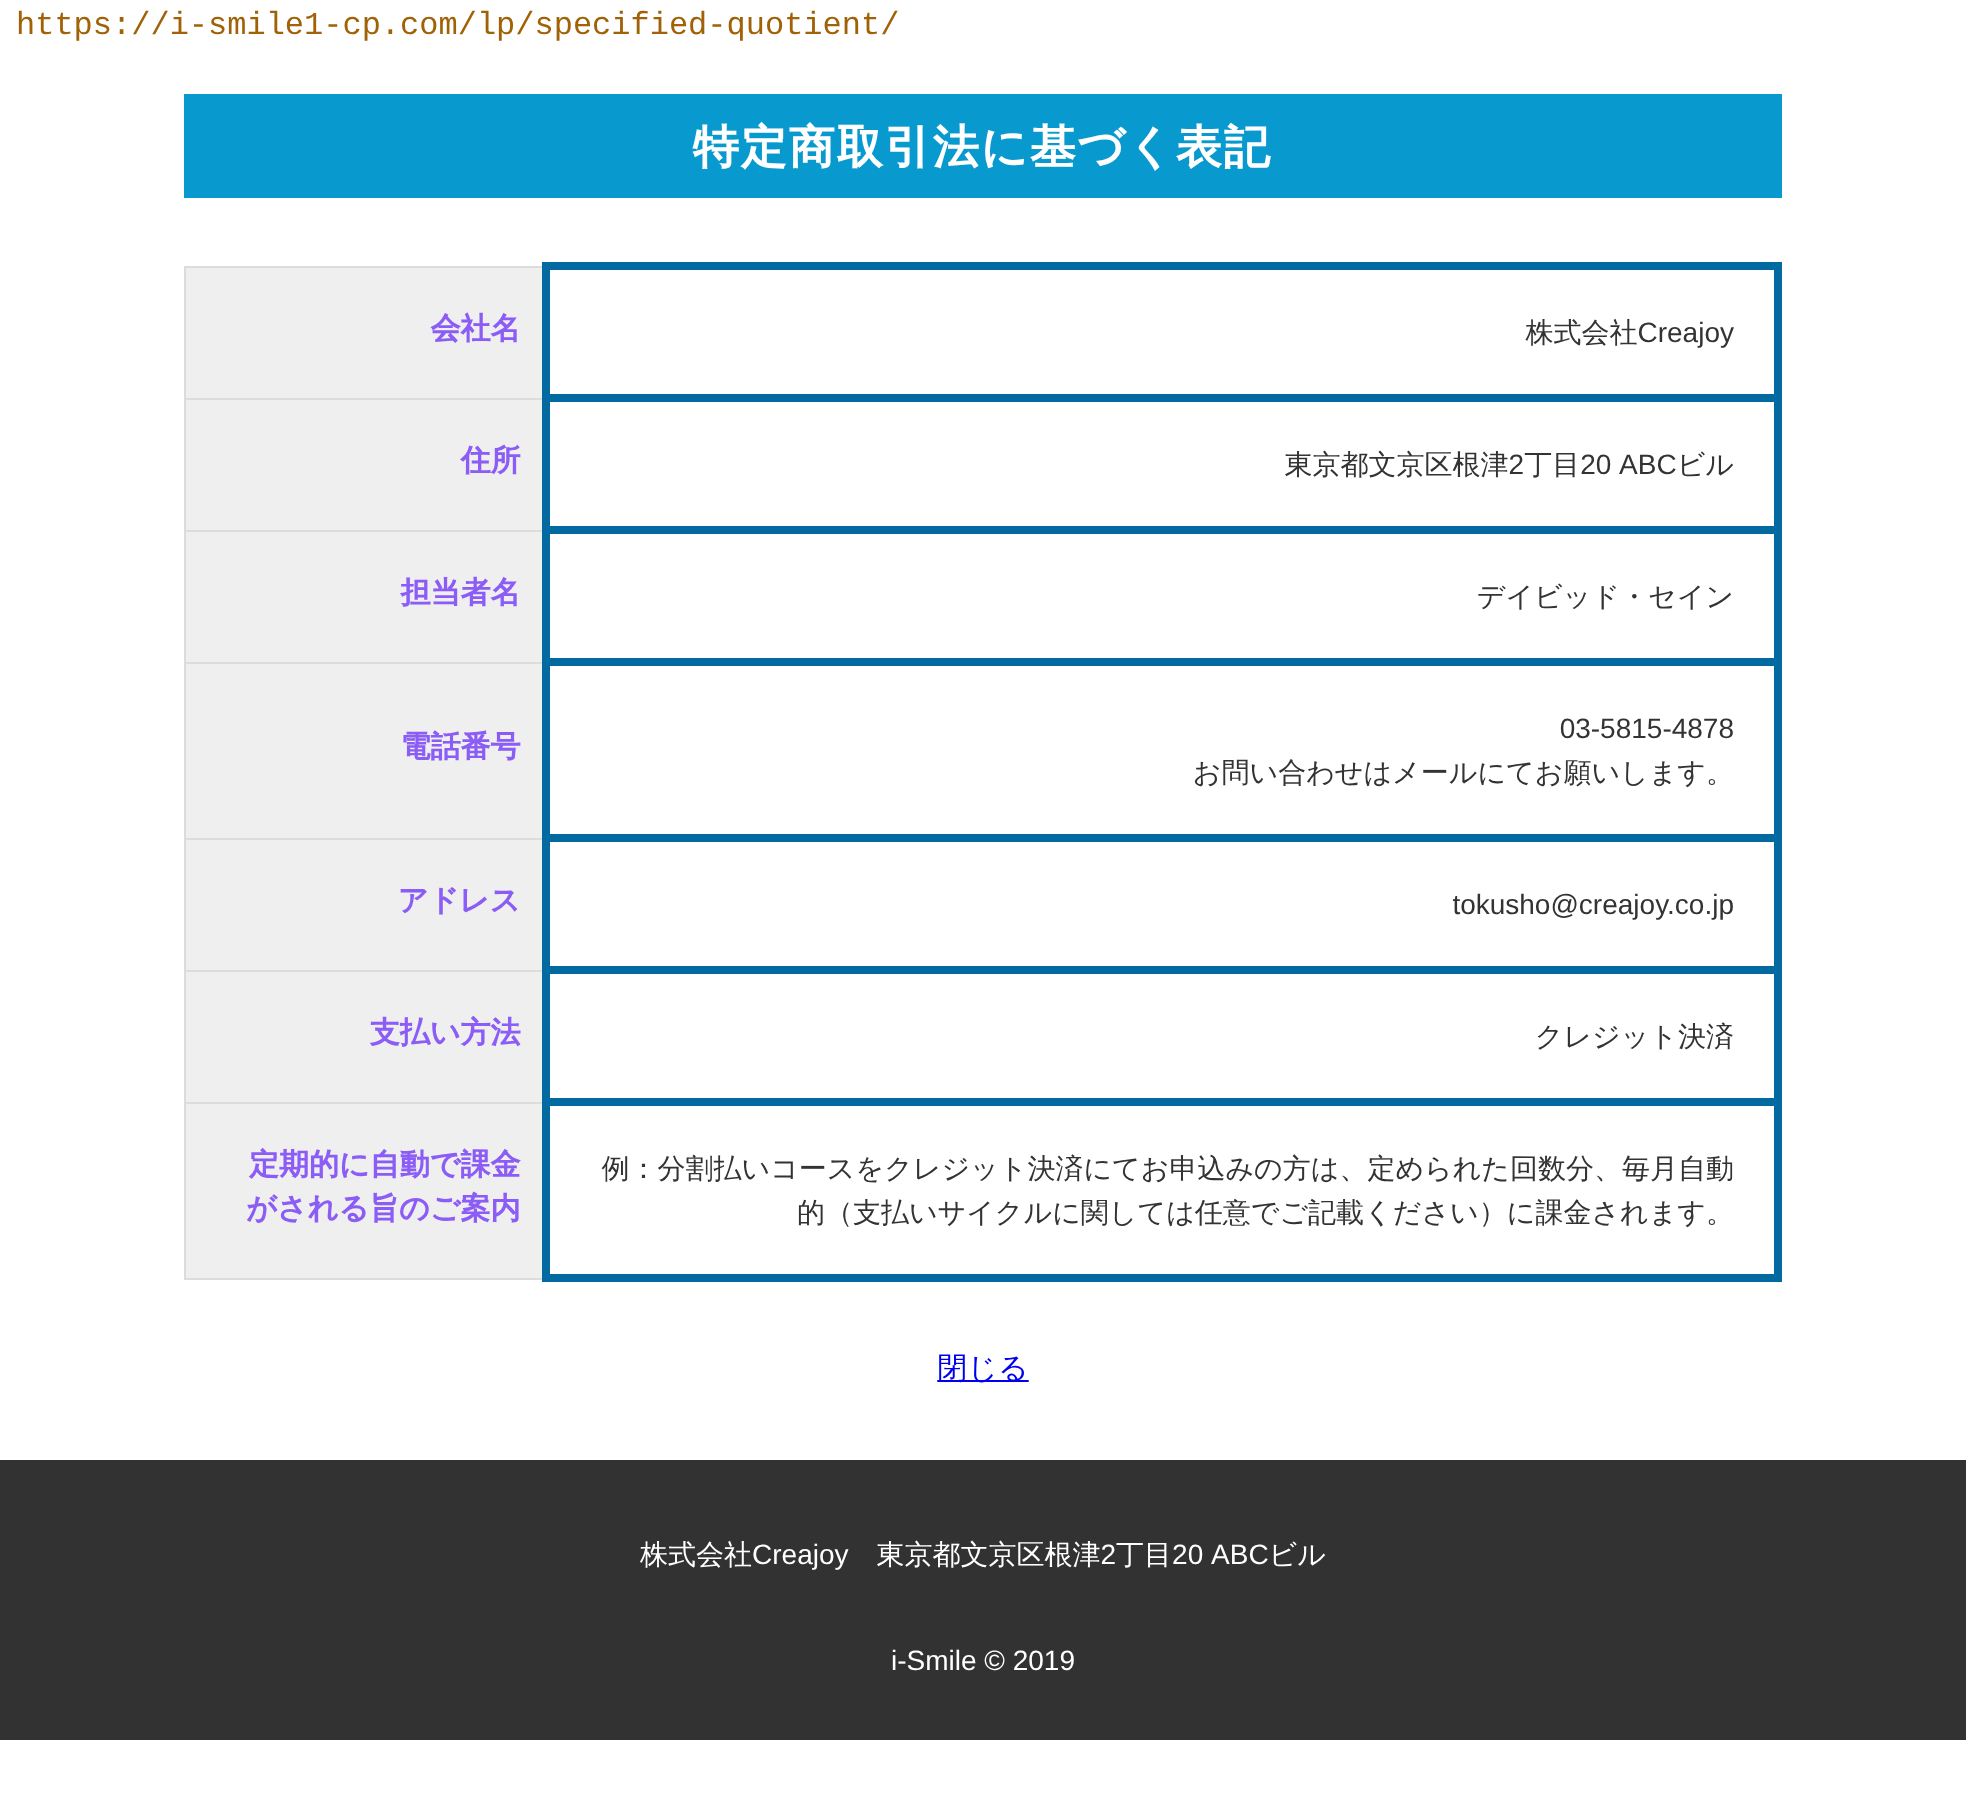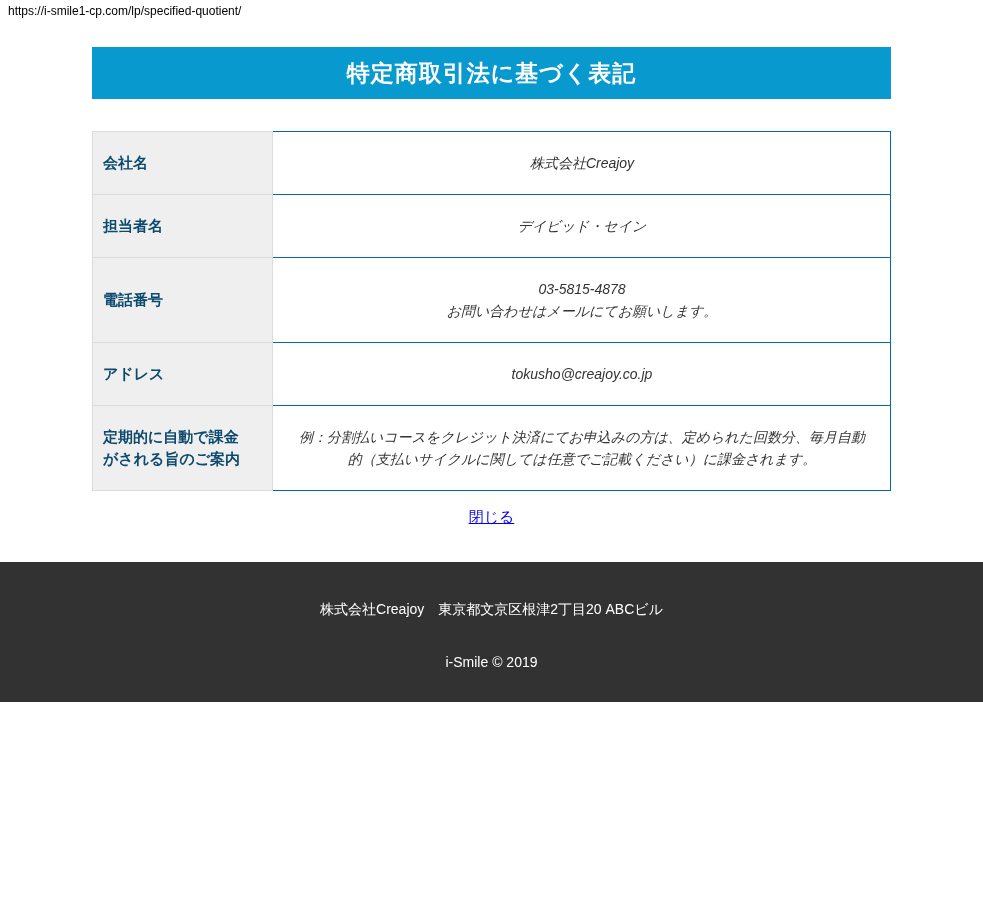--- a/index.html
+++ b/index.html
@@ -5,23 +5,23 @@
   * { margin: 0; padding: 0; box-sizing: border-box; }
   html, body {
     background: #ffffff;
     font-family: "Liberation Sans", "DejaVu Sans", sans-serif;
     color: #333333;
     width: 983px;
   }
   .url-line {
     padding: 4px 0 0 8px;
     height: 20px;
-    font-family: Liberation Sans, sans-serif;
-    font-size: 12px;
-    color: #000000;
+    font-family: Liberation Mono, monospace;
+    font-size: 16px;
+    color: #a16207;
     white-space: nowrap;
   }
   .container {
     width: 799px;
     margin: 0 auto;
   }
   .title-banner {
     margin-top: 27px;
     height: 52px;
     background: #0899cf;
@@ -40,41 +40,41 @@
     width: 799px;
     border-collapse: collapse;
     table-layout: fixed;
   }
   .info-table th {
     width: 180px;
     background: #efefef;
     border: 1px solid #dcdcdc;
     font-size: 15px;
     font-weight: bold;
-    color: #0c4a6e;
-    text-align: left;
+    color: #8b5cf6;
+    text-align: right;
     vertical-align: middle;
     padding: 20px 10px;
     line-height: 22px;
     white-space: pre-line;
+    font-family: Liberation Mono, monospace;
   }
   .info-table td {
-    border: 1px solid #0369a1;
+    border: 4px solid #0369a1;
     background: #ffffff;
     font-size: 14px;
     color: #333333;
-    text-align: center;
+    text-align: right;
     vertical-align: middle;
     padding: 20px 20px 20px 21px;
     line-height: 22px;
     white-space: pre-line;
-    font-style: italic;
   }
   .close-wrap {
-    margin-top: 16px;
+    margin-top: 34px;
     text-align: center;
   }
   .close-wrap a {
     color: #0000ee;
     font-size: 15px;
     line-height: 20px;
     text-decoration: underline;
   }
   footer.site-footer {
     margin-top: 35px;
@@ -105,31 +105,39 @@
     <h1>特定商取引法に基づく表記</h1>
   </div>
 
   <table class="info-table">
     <tbody>
       <tr>
         <th>会社名</th>
         <td>株式会社Creajoy</td>
       </tr>
       <tr>
+        <th>住所</th>
+        <td>東京都文京区根津2丁目20 ABCビル</td>
+      </tr>
+      <tr>
         <th>担当者名</th>
         <td>デイビッド・セイン</td>
       </tr>
       <tr>
         <th>電話番号</th>
         <td>03-5815-4878
 お問い合わせはメールにてお願いします。</td>
       </tr>
       <tr>
         <th>アドレス</th>
         <td>tokusho@creajoy.co.jp</td>
+      </tr>
+      <tr>
+        <th>支払い方法</th>
+        <td>クレジット決済</td>
       </tr>
       <tr>
         <th>定期的に自動で課金
 がされる旨のご案内</th>
         <td>例：分割払いコースをクレジット決済にてお申込みの方は、定められた回数分、毎月自動的（支払いサイクルに関しては任意でご記載ください）に課金されます。</td>
       </tr>
     </tbody>
   </table>
 
   <div class="close-wrap">

